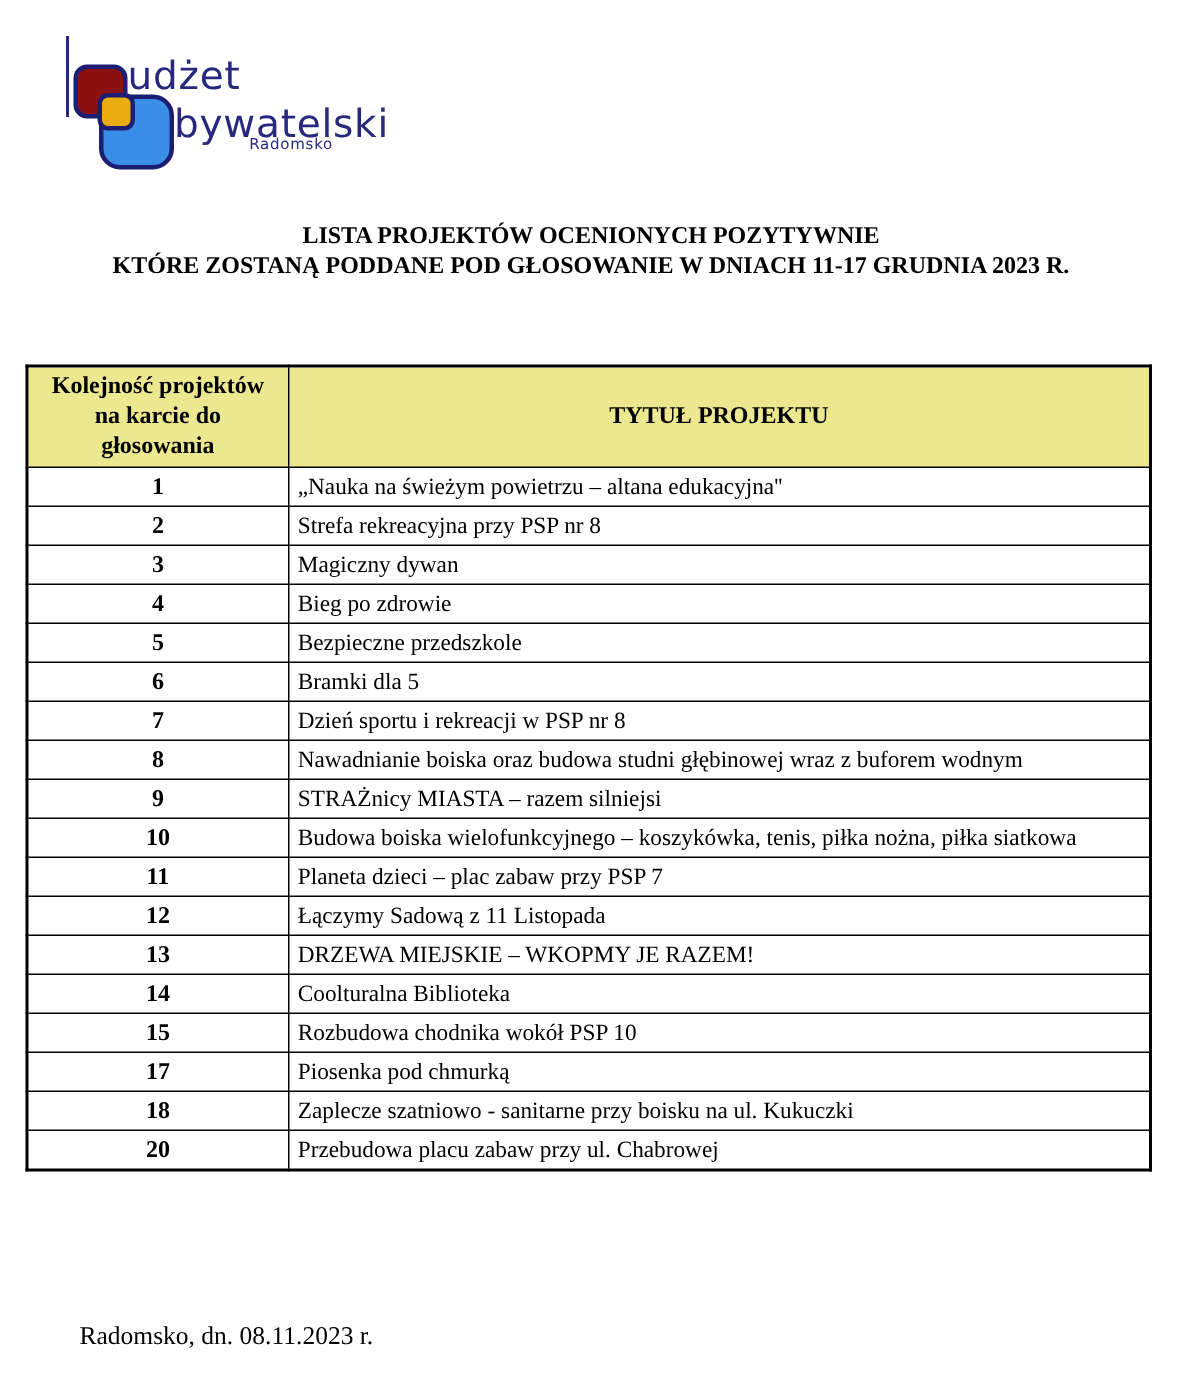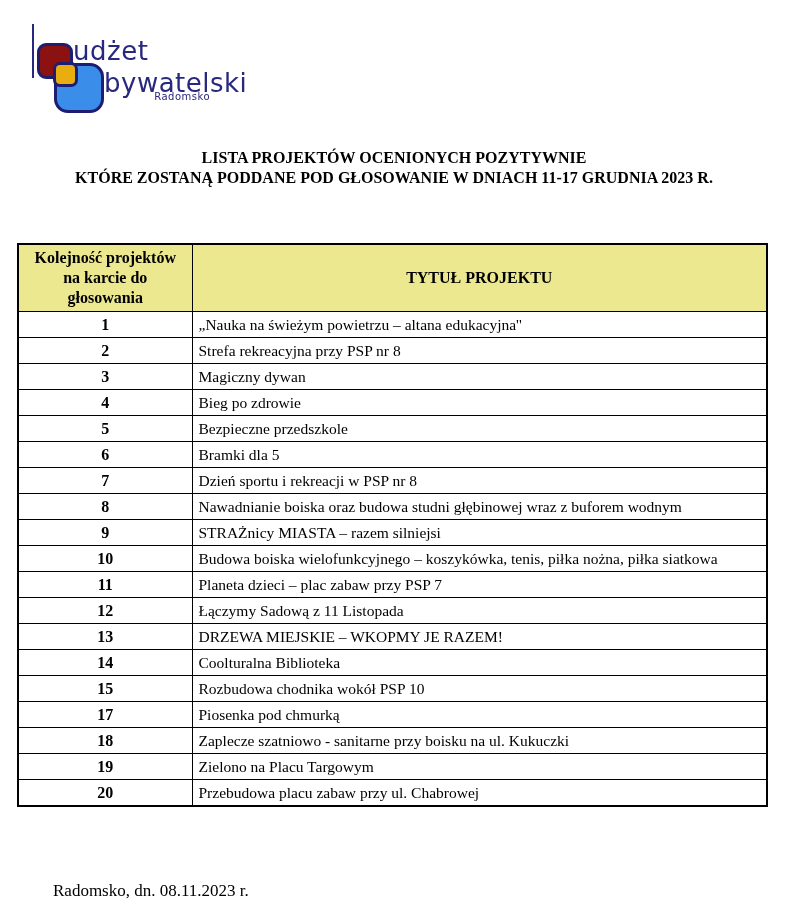--- a/index.html
+++ b/index.html
@@ -13,21 +13,21 @@
     overflow: hidden;
   }
   .page {
     position: relative;
     width: 788px;
     height: 922px;
     background: #ffffff;
   }
 
   
-  .logo { position: absolute; left: 5px; top: 0; width: 320px; height: 120px; }
+  .logo { position: absolute; left: 17px; top: 0; width: 320px; height: 120px; }
   .logo-bar {
     position: absolute; left: 27px; top: 24px;
     width: 2px; height: 54px; background: #28287e;
   }
   .logo-sq { position: absolute; box-sizing: border-box; border: 3px solid #1d1d72; }
   .logo-sq.red    { left: 32px; top: 43px; width: 36px; height: 36px; border-radius: 9px;  background: #8c1111; z-index: 1; }
   .logo-sq.blue   { left: 49px; top: 63px; width: 50px; height: 50px; border-radius: 14px; background: #3a8de8; z-index: 2; }
   .logo-sq.yellow { left: 48px; top: 62px; width: 25px; height: 25px; border-radius: 7px;  background: #e9ad10; z-index: 3; }
   .logo-word {
     position: absolute; color: #28287e;
@@ -183,24 +183,20 @@
         </tr>
         <tr>
           <td class="num">17</td>
           <td class="title-cell">Piosenka pod chmurką</td>
         </tr>
         <tr>
           <td class="num">18</td>
           <td class="title-cell">Zaplecze szatniowo - sanitarne przy boisku na ul. Kukuczki</td>
         </tr>
         <tr>
-          <td class="num">19</td>
-          <td class="title-cell">Zielono na Placu Targowym</td>
-        </tr>
-        <tr>
           <td class="num">20</td>
           <td class="title-cell">Przebudowa placu zabaw przy ul. Chabrowej</td>
         </tr>
       </tbody>
   </table>
 
   <div class="footer-date">Radomsko, dn. 08.11.2023 r.</div>
 
 </div>
 

